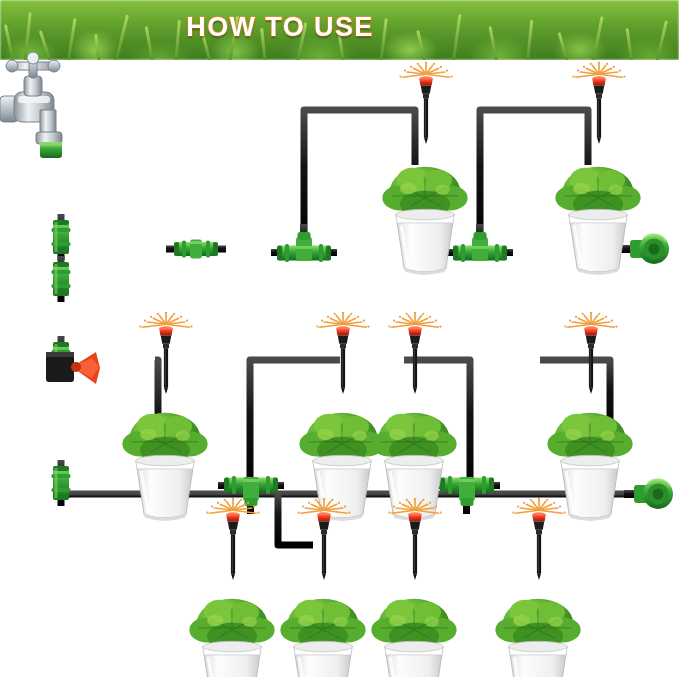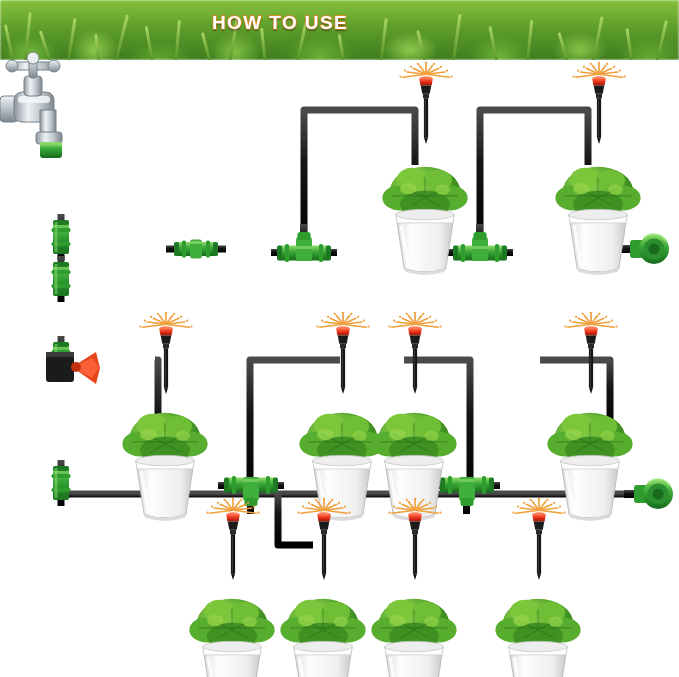--- a/index.html
+++ b/index.html
@@ -31,21 +31,21 @@
       linear-gradient(180deg,#86c13c 0%, #5f9e2c 45%, #3f7d1e 100%);
     filter:blur(1.2px);
   }
   .header-band .blade{
     position:absolute;bottom:-4px;width:3px;border-radius:2px;
     background:linear-gradient(180deg,#b6e06a,#4e8c22);
     opacity:.85;
   }
   .header-title{
     position:absolute;left:0;top:12px;width:560px;text-align:center;
-    font-size:19px;font-weight:bold;letter-spacing:1.4px;
+    font-size:27px;font-weight:bold;letter-spacing:1.4px;
     color:#ffffff;
     -webkit-text-stroke:1.5px #ef8c19;
     paint-order:stroke fill;
     text-shadow:0 2px 2px rgba(0,0,0,.35);
   }
 
   
   svg#diagram{position:absolute;left:0;top:0;width:679px;height:677px;}
 </style>
 </head>

